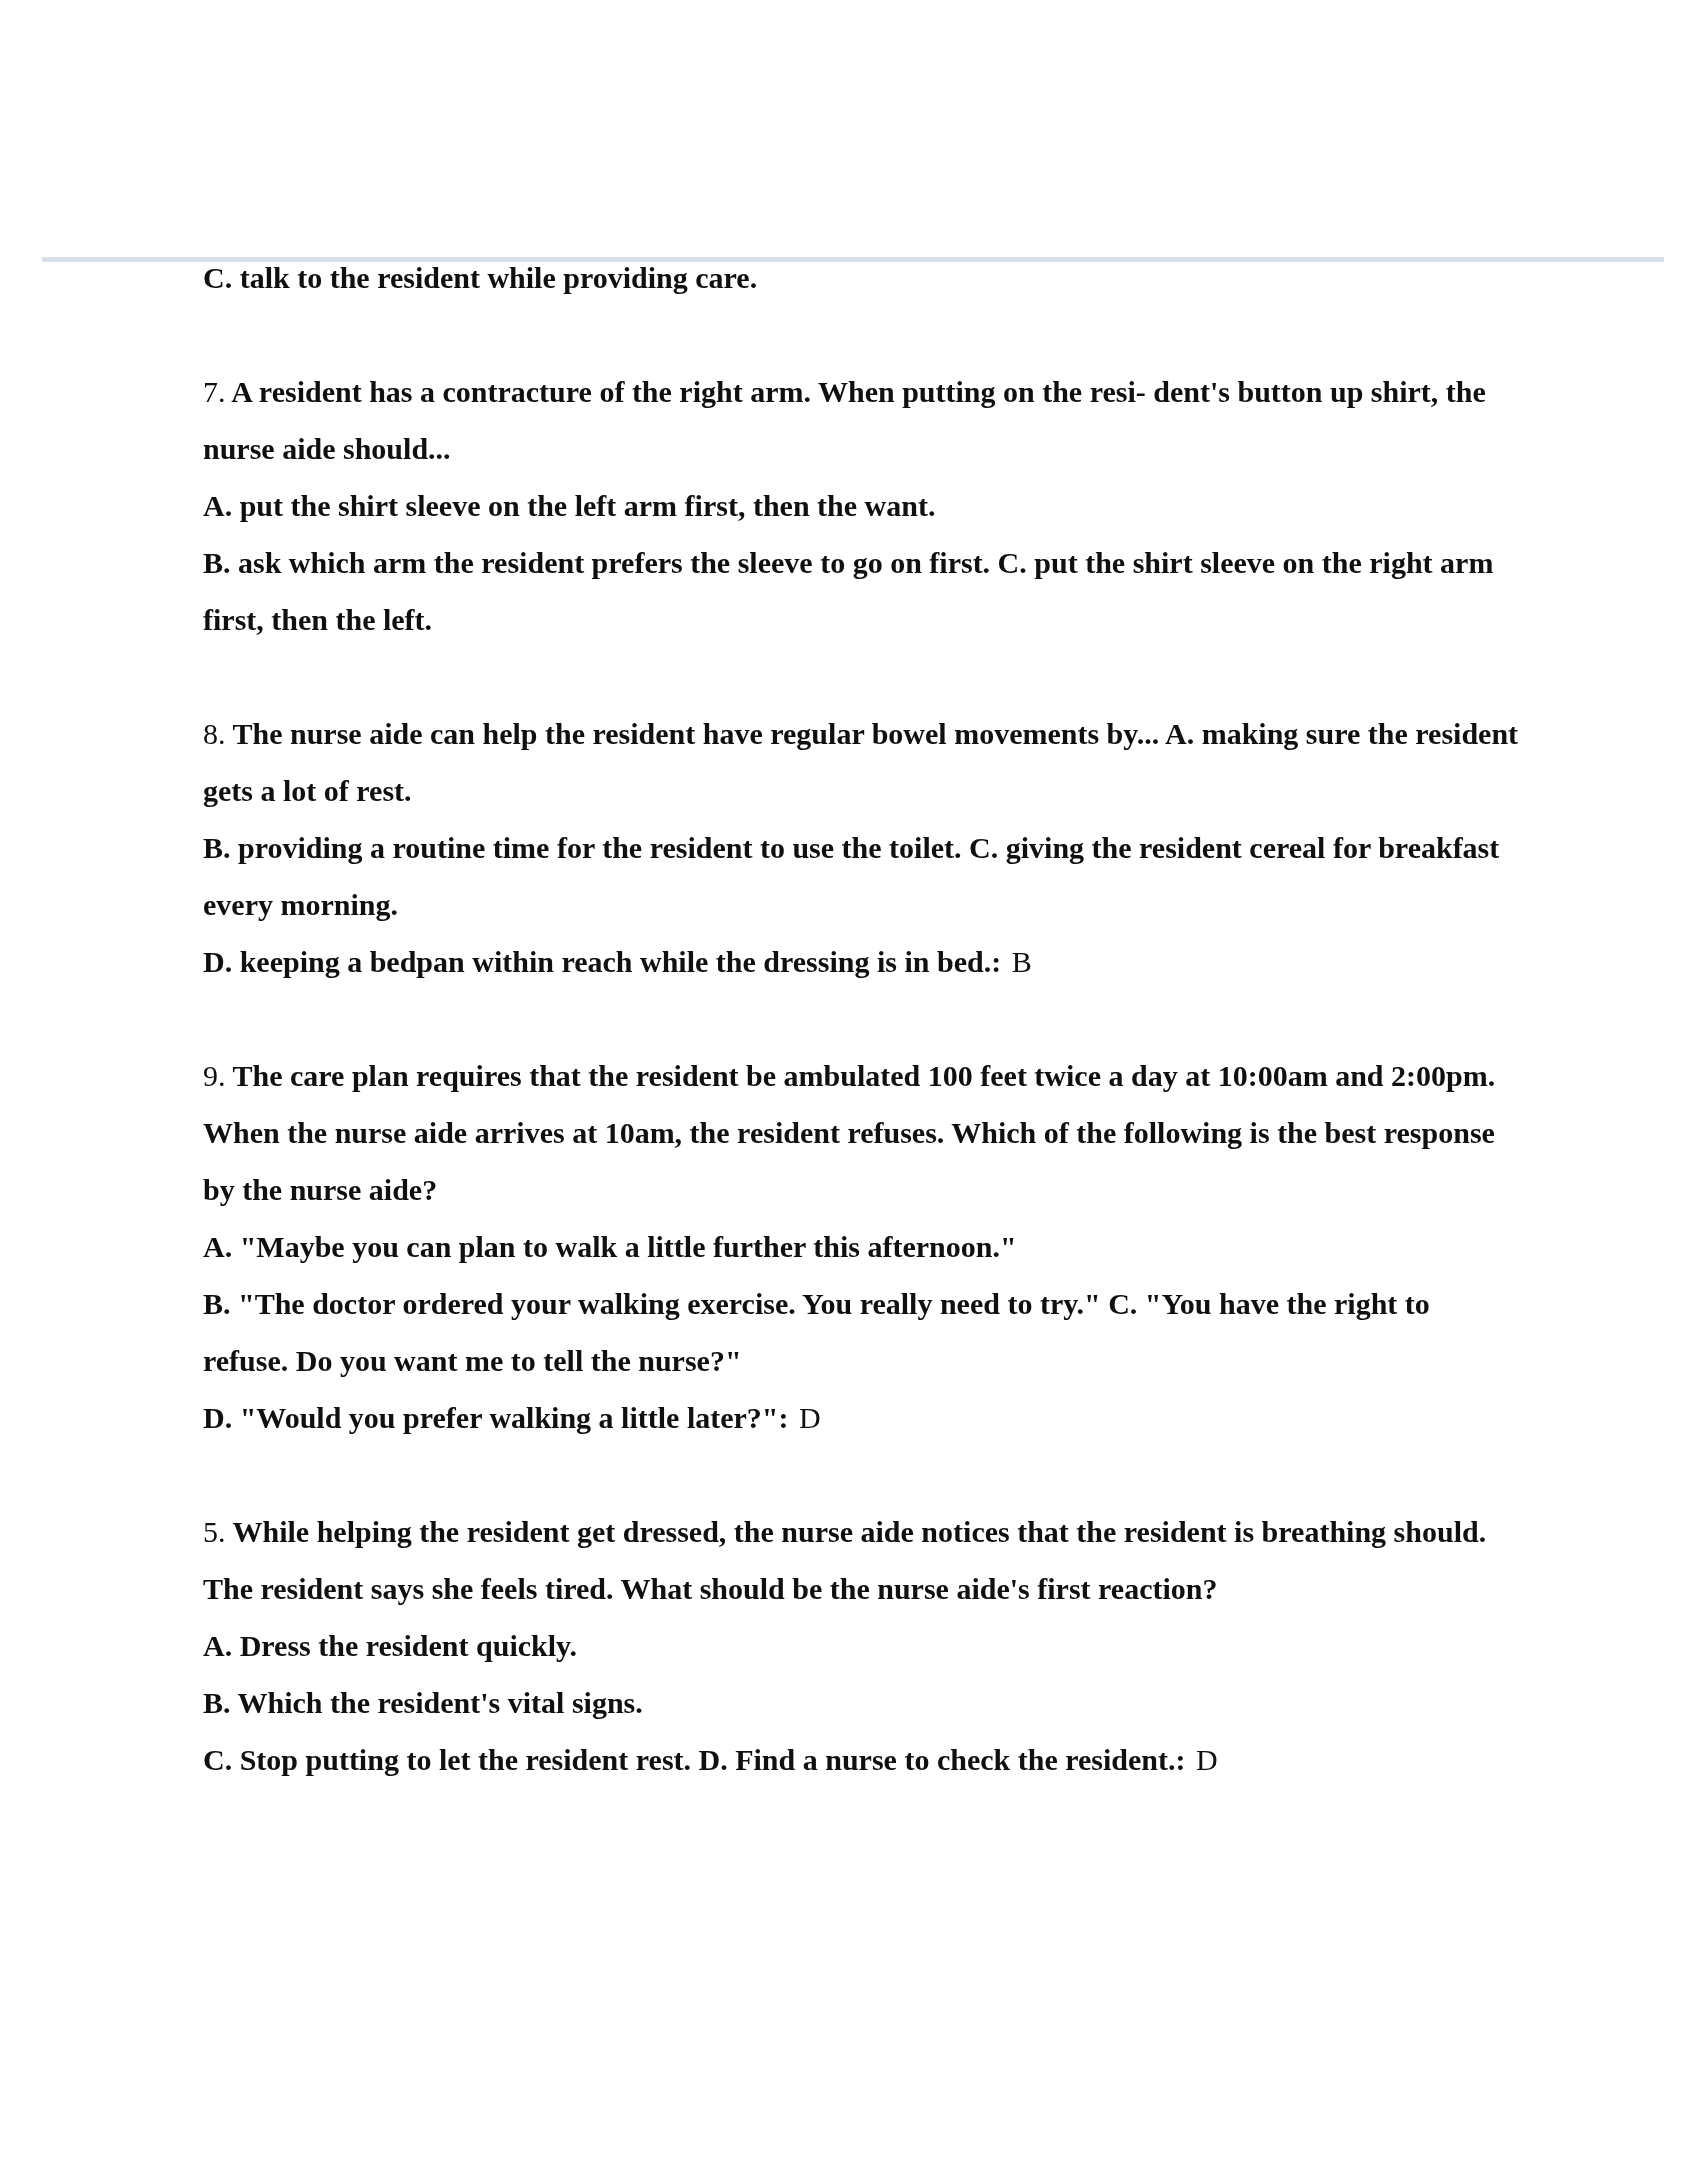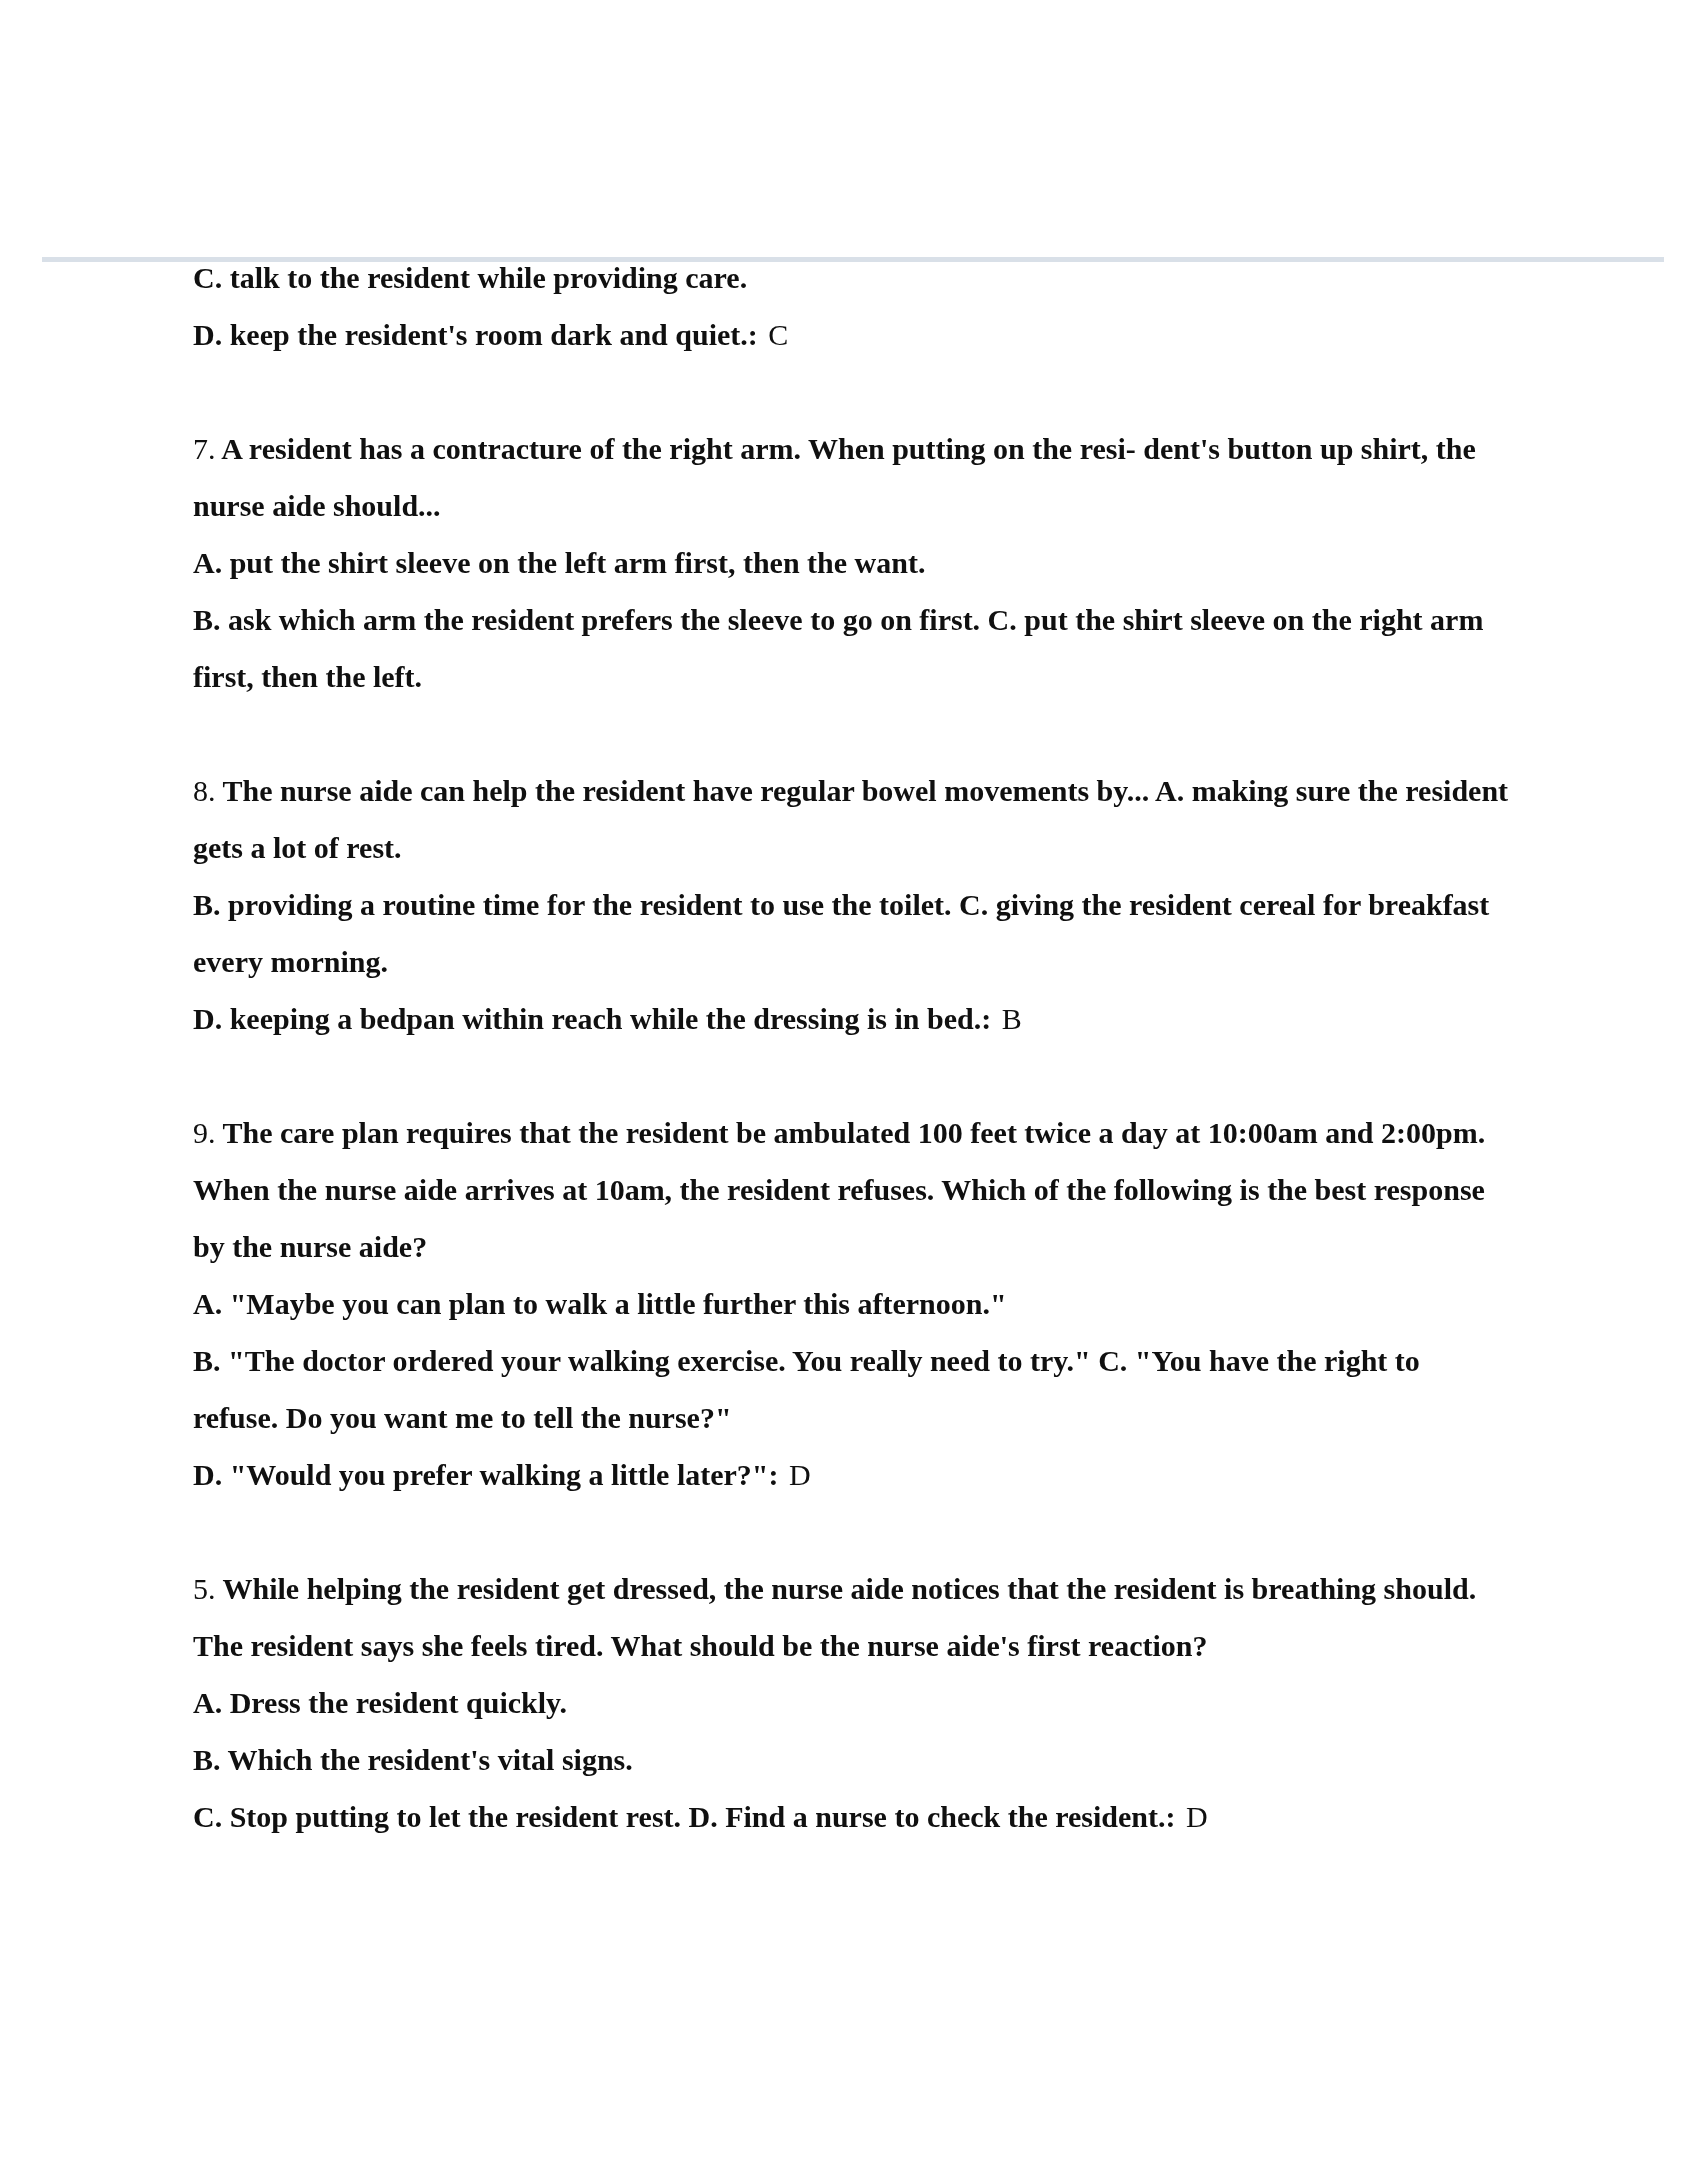--- a/index.html
+++ b/index.html
@@ -18,21 +18,21 @@
   .divider {
     position: absolute;
     left: 42px;
     top: 257px;
     width: 1622px;
     height: 5px;
     background: #d9e0e8;
   }
   .content {
     position: absolute;
-    left: 193px;
+    left: 203px;
     top: 249px;
     width: 1317px;
     color: #101010;
     font-size: 30px;
     line-height: 57px;
     font-weight: 700;
     text-align: left;
   }
   .block {
     margin: 0 0 57px 0;
@@ -53,21 +53,20 @@
 <body>
 
 <div class="page">
 
   <div class="divider"></div>
 
   <div class="content">
 
     <div class="block">
       <p><span>C. talk to the resident while providing care.</span></p>
-      <p><span>D. keep the resident's room dark and quiet.:</span><span class="ans">C</span></p>
     </div>
 
     <div class="block">
       <p><span class="num">7.</span> <span>A resident has a contracture of the right arm. When putting on the resi- dent's button up shirt, the nurse aide should...</span></p>
       <p><span>A. put the shirt sleeve on the left arm first, then the want.</span></p>
       <p><span>B. ask which arm the resident prefers the sleeve to go on first. C. put the shirt sleeve on the right arm first, then the left.</span></p>
     </div>
 
     <div class="block">
       <p><span class="num">8.</span> <span>The nurse aide can help the resident have regular bowel movements by... A. making sure the resident gets a lot of rest.</span></p>

